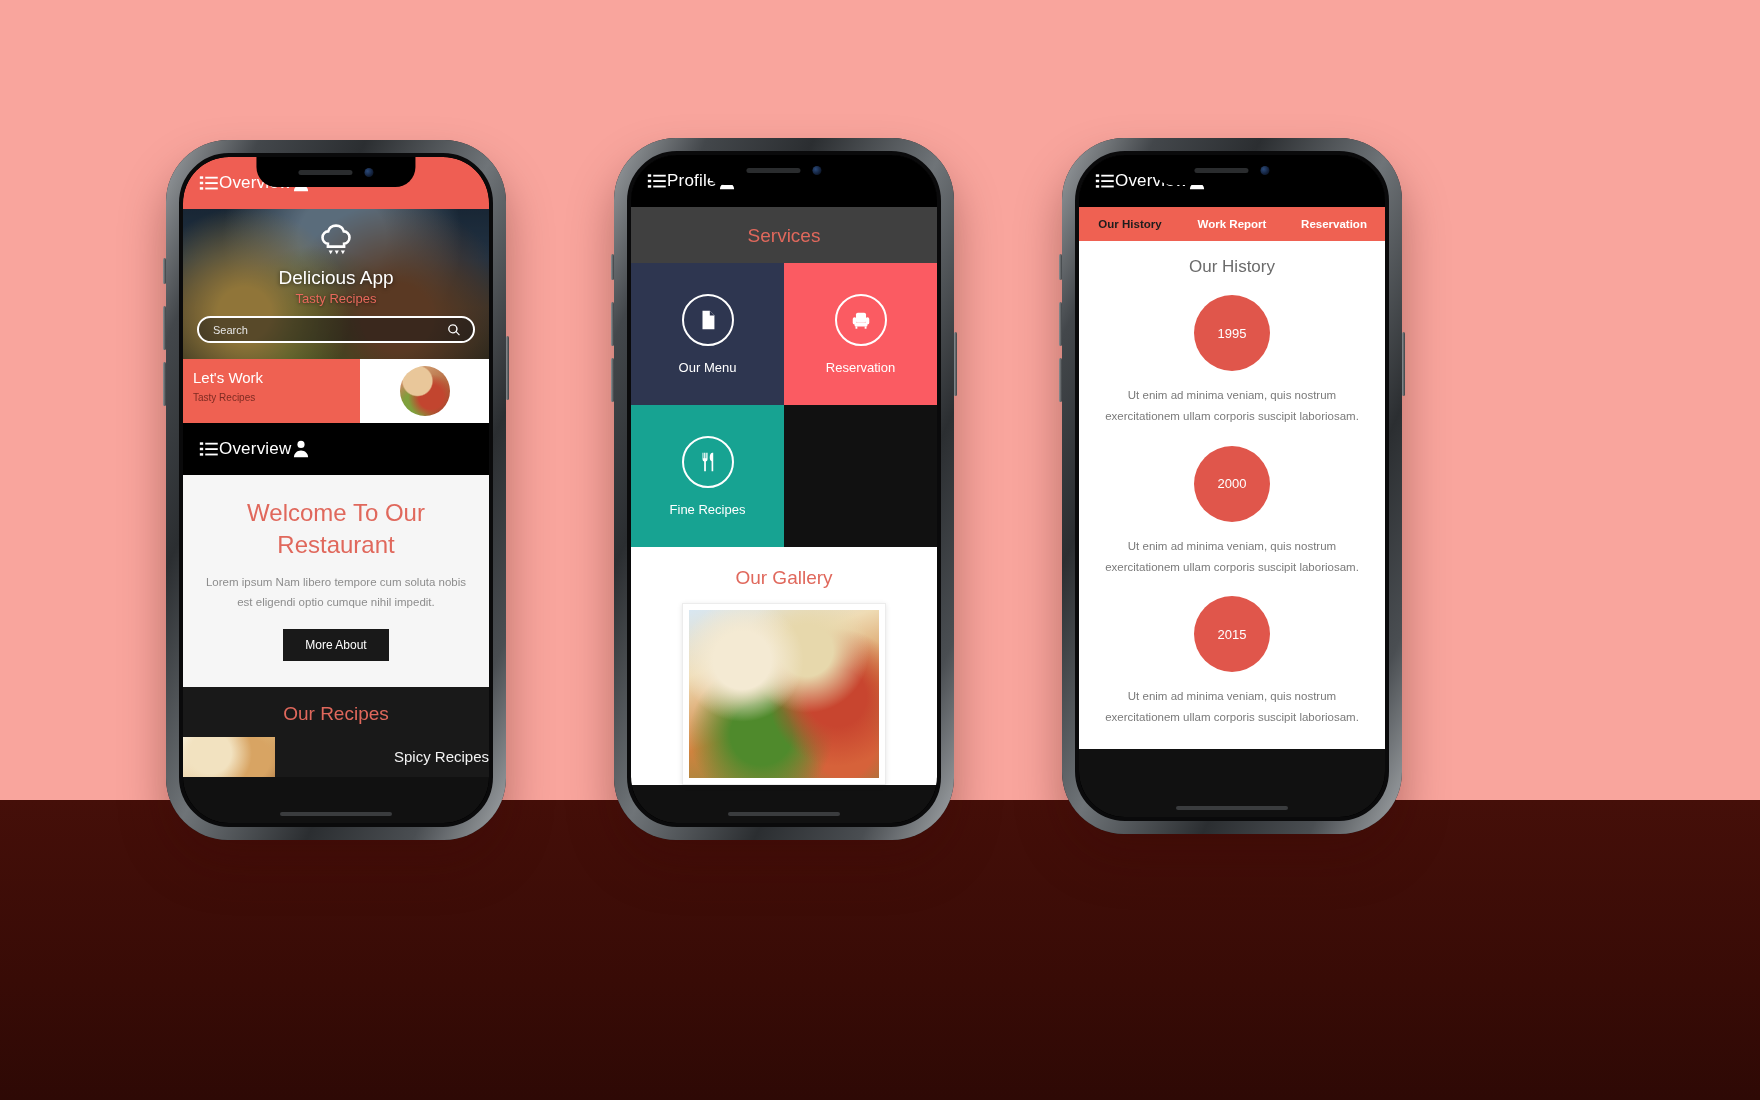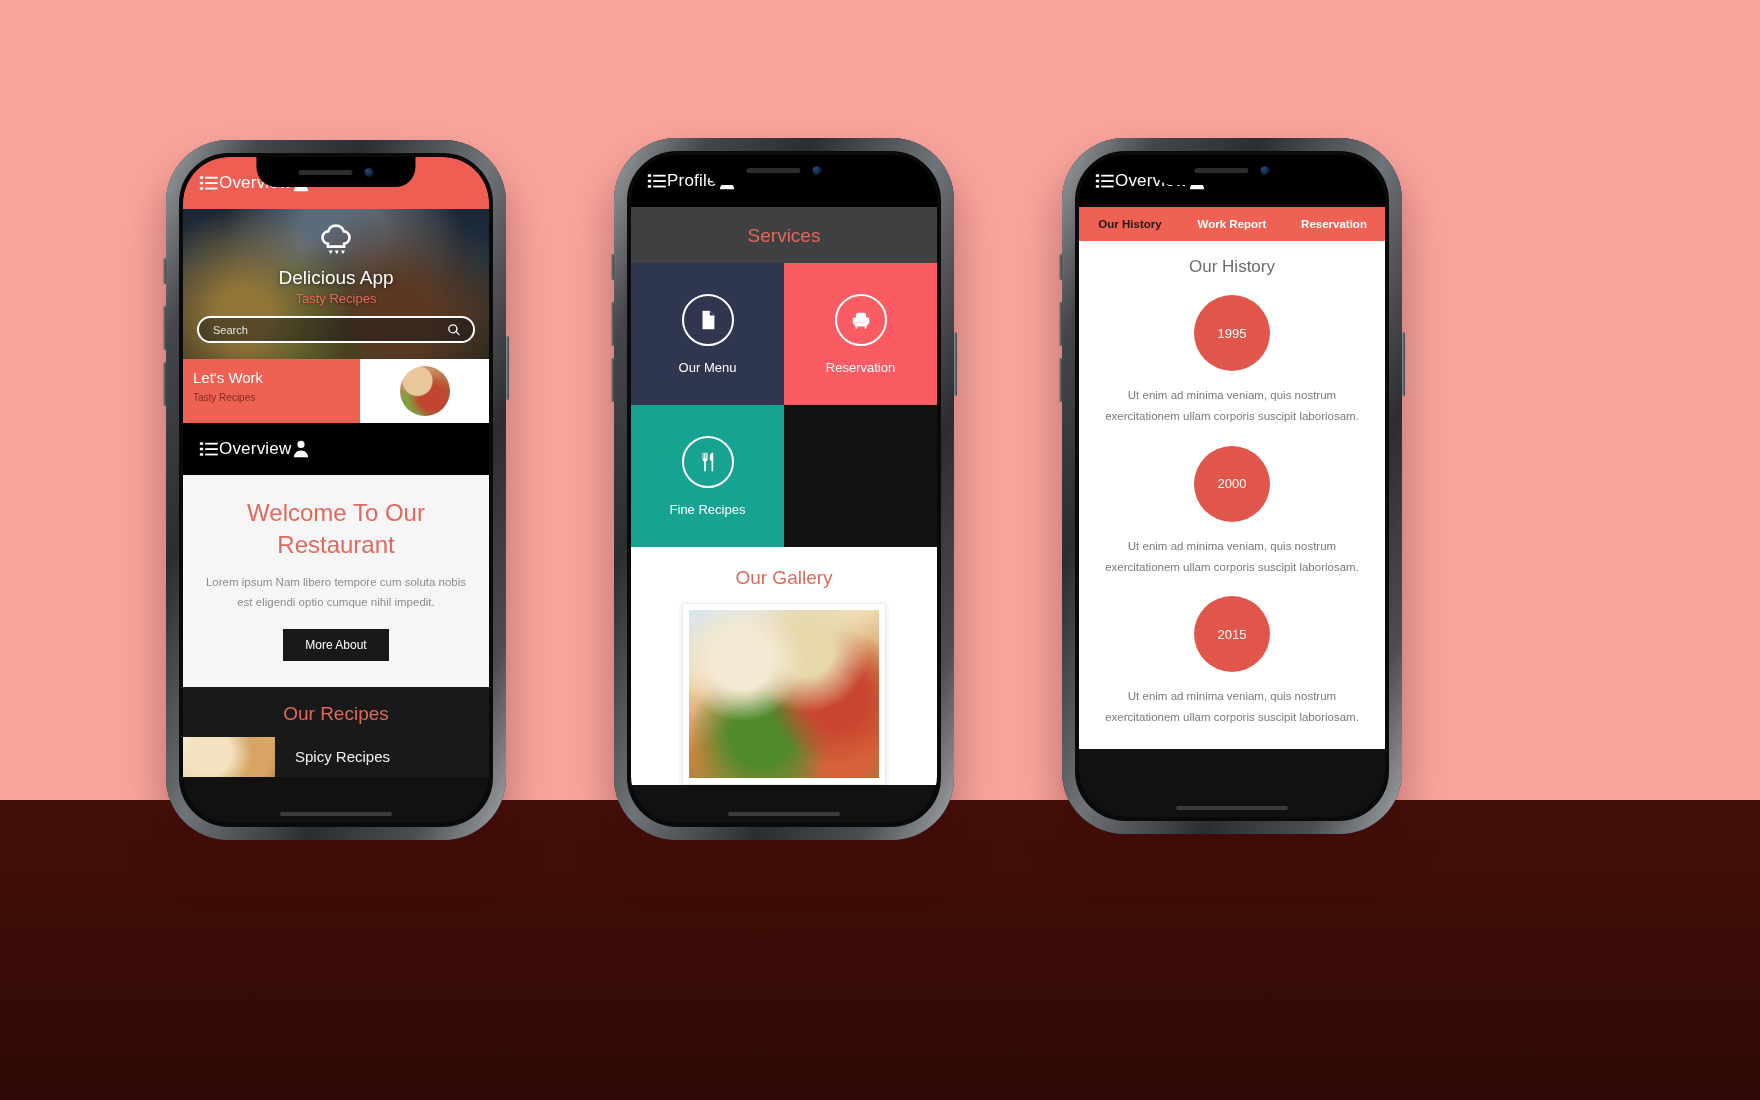--- a/index.html
+++ b/index.html
@@ -118,21 +118,21 @@
 
   .welcome { background: #f6f6f6; padding: 22px 22px 26px; text-align: center; }
   .welcome h2 { color: #e0685c; font-size: 24px; font-weight: 400; line-height: 1.32; }
   .welcome p { color: #8d8d8d; font-size: 11.5px; line-height: 1.75; margin-top: 12px; }
   .more-about {
     display: inline-block; margin-top: 16px; background: #191919; color: #fff;
     font-size: 12px; padding: 9px 22px; border: none;
   }
   .recipes { background: #191919; padding: 16px 0 0; text-align: center; }
   .recipes h2 { color: #e0685c; font-size: 19px; font-weight: 400; }
-  .recipe-row { display: flex; align-items: center; margin-top: 12px; }
+  .recipe-row { display: flex; align-items: center; margin-top: 12px; justify-content: space-between; }
   .recipe-thumb {
     width: 92px; height: 40px;
     background:
       radial-gradient(circle at 30% 40%, #f2e2c0 0 30%, transparent 60%),
       radial-gradient(circle at 72% 55%, #d8a463 0 30%, transparent 62%),
       linear-gradient(140deg,#fdfbf2,#e3bb7c 60%,#9e6a3a);
   }
   .recipe-name { color: #f2f2f2; font-size: 15px; margin-left: 20px; }
 
   

